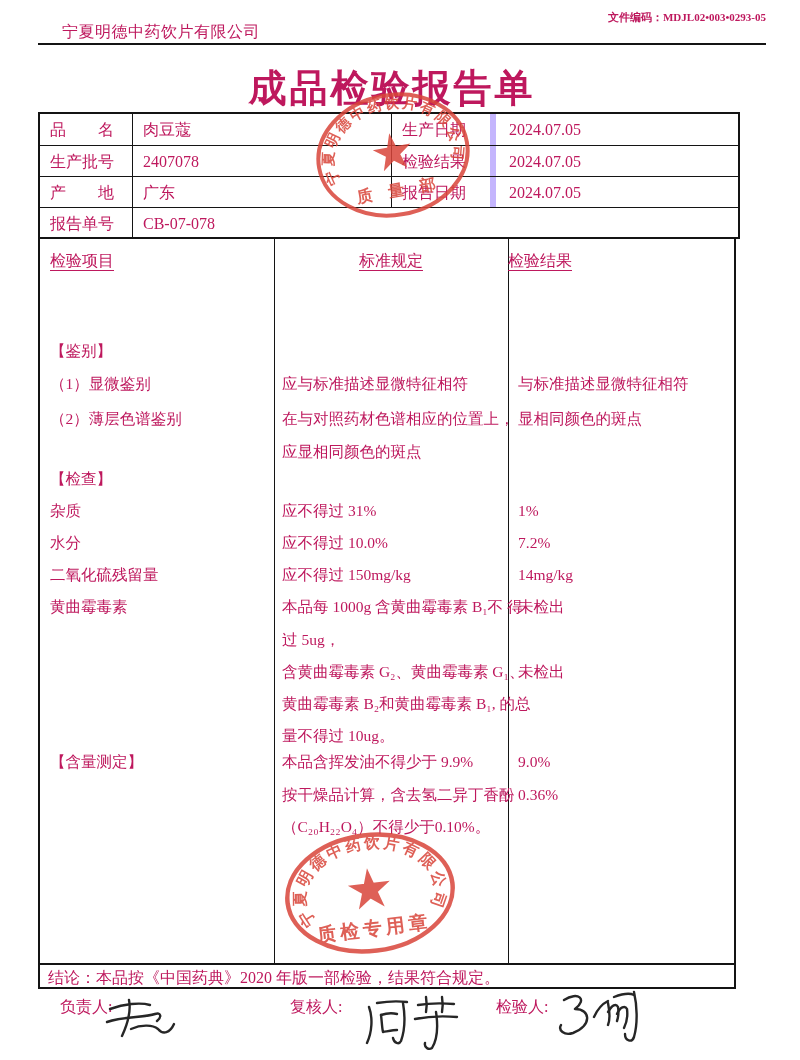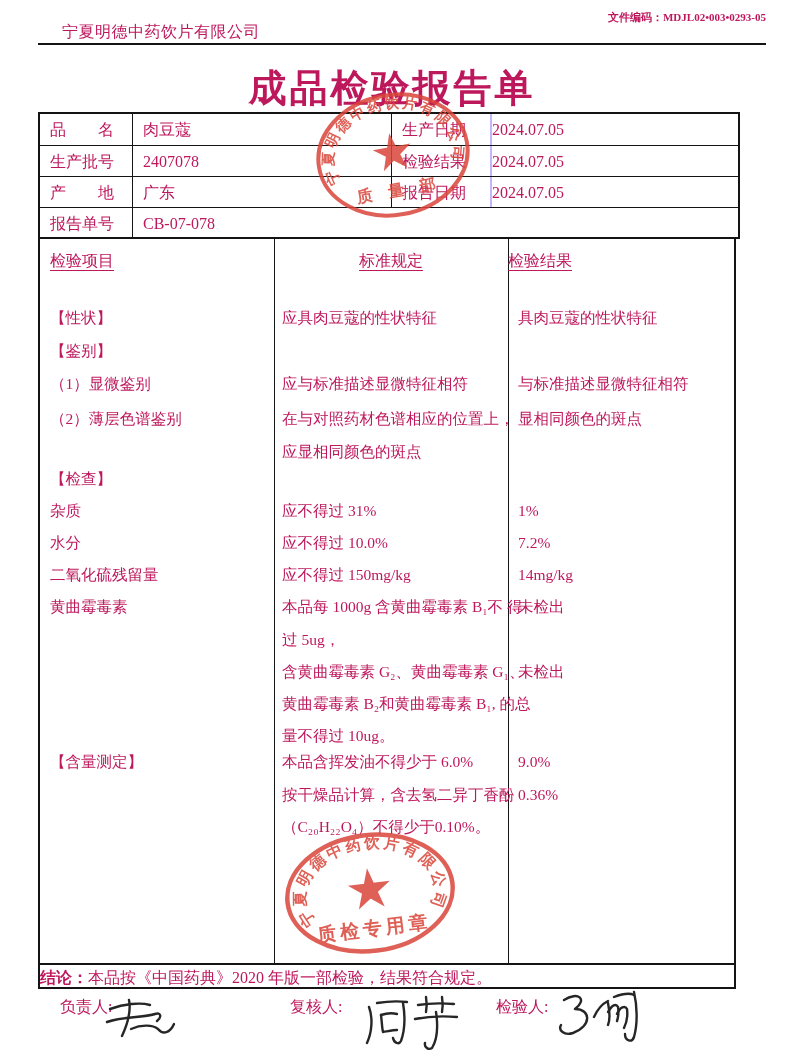--- a/index.html
+++ b/index.html
@@ -15,38 +15,38 @@
   .title{position:absolute;left:0;top:63px;width:772px;text-align:center;
          font-size:38px;font-weight:bold;letter-spacing:3px;margin-left:6px;}
   
   .info-table{position:absolute;left:38px;top:112px;width:698px;height:123px;border:2px solid #141414;}
   .irow{position:absolute;left:0;right:0;height:31px;}
   .irow.b{border-top:1px solid #141414;}
   .icell{position:absolute;top:0;height:31px;line-height:31px;font-size:16px;white-space:nowrap;}
   .ilabel{left:0;width:93px;padding-left:10px;box-sizing:border-box;border-right:1px solid #141414;}
   .ivalue{left:103px;}
   .idlabel{left:351px;width:99px;padding-left:10px;box-sizing:border-box;border-left:1px solid #141414;}
-  .idvalue{left:450px;border-left:2px solid #c4b5fd;width:248px;box-sizing:border-box;}
+  .idvalue{left:450px;padding-left:13px;border-left:6px solid #c4b5fd;width:248px;box-sizing:border-box;}
   
   .main-table{position:absolute;left:38px;top:239px;width:698px;height:724px;
               border-left:2px solid #141414;border-right:2px solid #141414;box-sizing:border-box;}
   .vline{position:absolute;top:0;bottom:0;width:1px;background:#141414;}
   .v1{left:234px;} .v2{left:468px;}
   .mhead{position:absolute;top:12px;left:0;right:0;height:22px;font-size:16px;}
   .mh1{position:absolute;left:10px;text-decoration:underline;text-underline-offset:4px;}
   .mh2{position:absolute;left:234px;width:234px;text-align:center;text-decoration:underline;text-underline-offset:4px;}
   .mh3{position:absolute;left:468px;width:228px;text-align:left;text-decoration:underline;text-underline-offset:4px;}
   .ln{position:absolute;left:0;right:0;height:22px;line-height:22px;font-size:15.5px;white-space:nowrap;}
   .ci{position:absolute;left:10px;}
   .cs{position:absolute;left:242px;}
   .cr{position:absolute;left:478px;}
   
   .conclusion{position:absolute;left:38px;top:963px;width:698px;height:26px;line-height:26px;
               border:2px solid #141414;box-sizing:border-box;font-size:16px;white-space:nowrap;}
-  .conclusion .lab{font-weight:bold;}
+  .conclusion .lab{font-weight:normal;margin-left:8px;}
   
   .sigrow{position:absolute;left:38px;top:993px;width:728px;height:60px;font-size:16px;}
   .siglabel{position:absolute;top:4px;}
   .sl1{left:22px;} .sl2{left:252px;} .sl3{left:458px;}
   .sigsvg{position:absolute;}
   .sg1{left:60px;top:0px;} .sg2{left:322px;top:-2px;} .sg3{left:510px;top:-6px;}
   
   .stamp{position:absolute;opacity:.85;}
   .stamp-top{left:313px;top:91px;}
   .stamp-bottom{left:282px;top:831px;}
@@ -89,25 +89,20 @@
 
   <div class="main-table">
     <div class="vline v1"></div>
     <div class="vline v2"></div>
     <div class="mhead">
       <span class="mh1">检验项目</span>
       <span class="mh2">标准规定</span>
       <span class="mh3">检验结果</span>
     </div>
 
-    <div class="ln" style="top:68px">
-        <span class="ci">【性状】</span>
-        <span class="cs">应具肉豆蔻的性状特征</span>
-        <span class="cr">具肉豆蔻的性状特征</span>
-      </div>
     <div class="ln" style="top:101px">
         <span class="ci">【鉴别】</span>
         <span class="cs"></span>
         <span class="cr"></span>
       </div>
     <div class="ln" style="top:134px">
         <span class="ci">（1）显微鉴别</span>
         <span class="cs">应与标准描述显微特征相符</span>
         <span class="cr">与标准描述显微特征相符</span>
       </div>
@@ -161,21 +156,21 @@
         <span class="cs">黄曲霉毒素 B₂和黄曲霉毒素 B₁, 的总</span>
         <span class="cr"></span>
       </div>
     <div class="ln" style="top:486px">
         <span class="ci"></span>
         <span class="cs">量不得过 10ug。</span>
         <span class="cr"></span>
       </div>
     <div class="ln" style="top:512px">
         <span class="ci">【含量测定】</span>
-        <span class="cs">本品含挥发油不得少于 6.0%</span>
+        <span class="cs">本品含挥发油不得少于 9.9%</span>
         <span class="cr">9.0%</span>
       </div>
     <div class="ln" style="top:545px">
         <span class="ci"></span>
         <span class="cs">按干燥品计算，含去氢二异丁香酚</span>
         <span class="cr">0.36%</span>
       </div>
     <div class="ln" style="top:577px">
         <span class="ci"></span>
         <span class="cs">（C₂₀H₂₂O₄）不得少于0.10%。</span>

